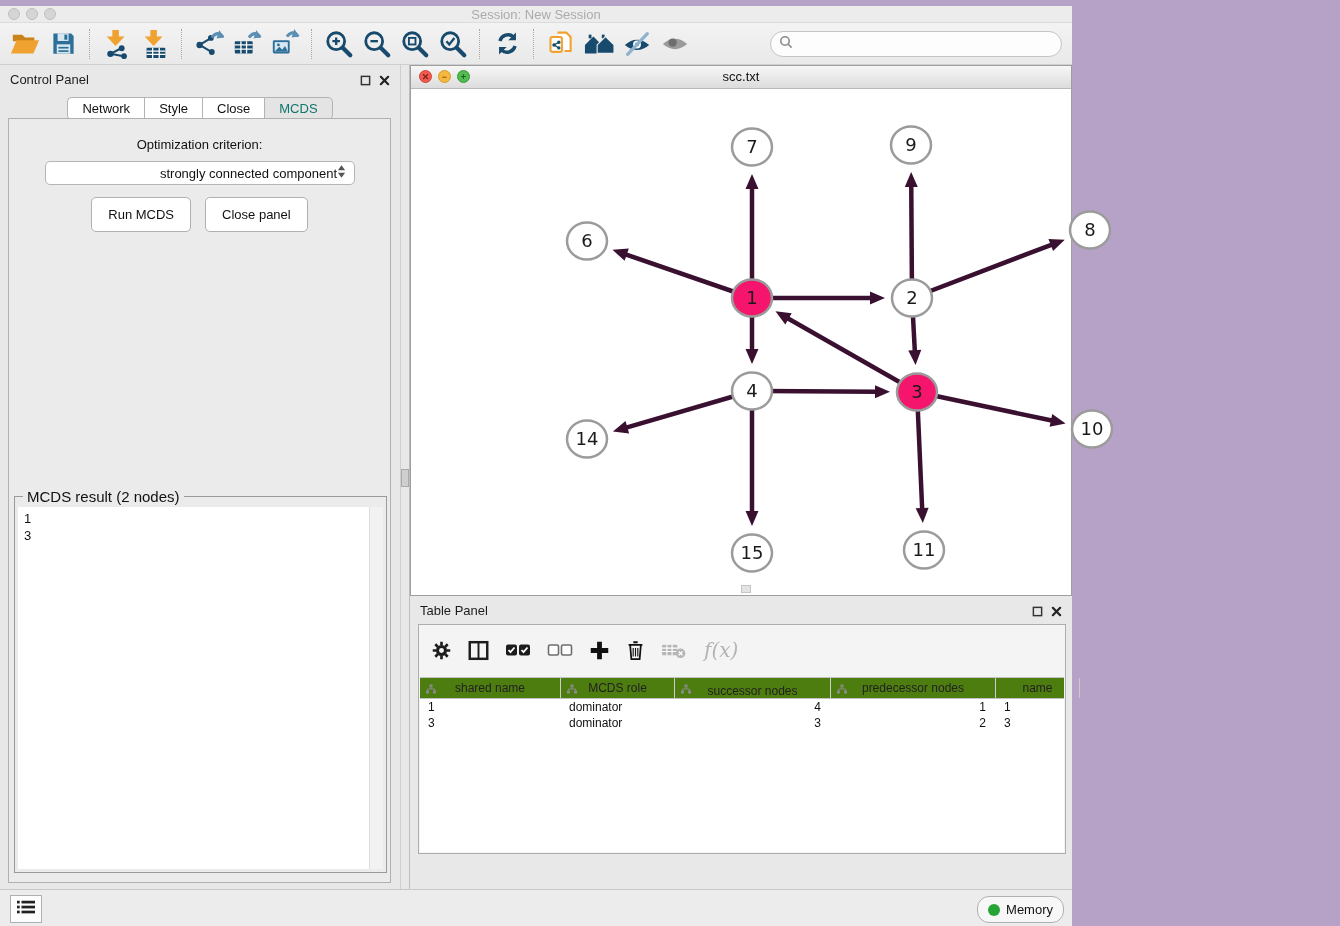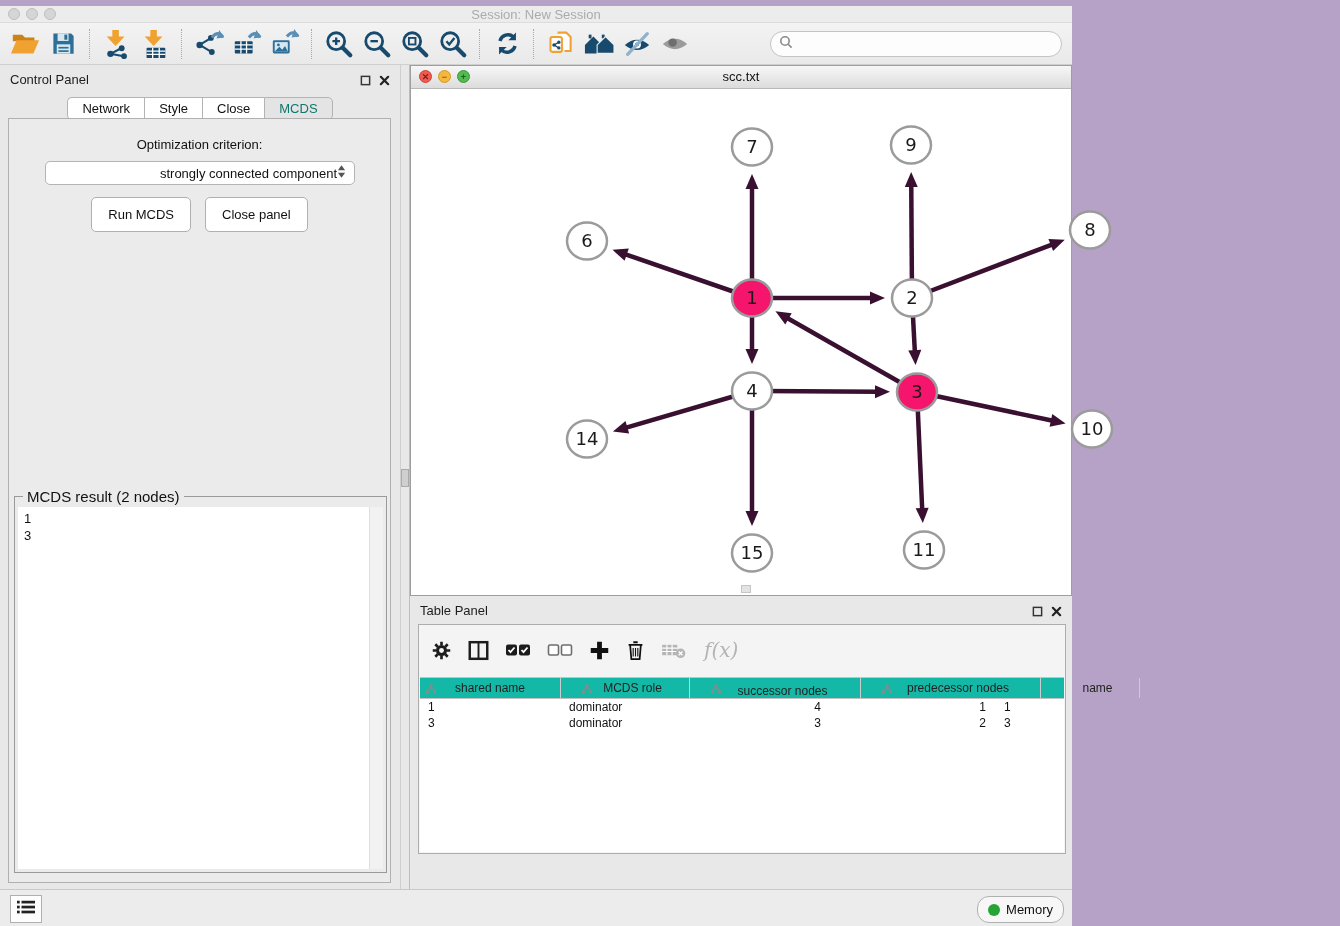--- a/index.html
+++ b/index.html
@@ -54,21 +54,21 @@
   .canvas{flex:1;position:relative;background:#fff;}
   .canvas svg{position:absolute;left:0;top:0;}
   .hgrip{position:absolute;left:50%;bottom:2px;width:8px;height:6px;background:#e3e3e3;border:1px solid #c5c5c5;}
   
   .tpanel{flex:1;background:#e8e8e8;position:relative;}
   .tpanel-inner{position:absolute;left:8px;right:6px;top:28px;height:230px;background:#f4f4f4;border:1px solid #adadad;box-sizing:border-box;}
   .ttoolbar{height:50px;display:flex;align-items:center;padding-left:12px;gap:16px;}
   .ttbtn{display:flex;align-items:center;justify-content:center;text-align:right;}
   .fx{font-family:"DejaVu Serif",serif;font-style:italic;font-size:20px;color:#b3b3b3;margin-left:2px;}
   .ttable{position:absolute;left:1px;right:1px;top:52px;bottom:1px;background:#fff;}
-  .thead{display:flex;height:20px;border-top:1px solid #c2c2c2;border-bottom:1px solid #c2c2c2;background:#14b8a6;gap:15px;}
+  .thead{display:flex;height:20px;border-top:1px solid #c2c2c2;border-bottom:1px solid #c2c2c2;background:#4d7c0f;}
   .th{position:relative;border-right:1px solid #cccccc;box-sizing:border-box;display:flex;align-items:center;justify-content:center;font-size:12px;color:#222;}
   .th .treeicon{position:absolute;left:6px;top:5px;}
   .trow{display:flex;height:16px;font-size:12px;color:#111;}
   .td{box-sizing:border-box;padding:1px 10px 0 8px;overflow:hidden;white-space:nowrap;}
   .td.r{text-align:right;}
   .c0{width:141px;flex:0 0 141px;}
   .c1{width:114px;flex:0 0 114px;}
   .c2{width:156px;flex:0 0 156px;align-items:flex-end;}
   .c3{width:165px;flex:0 0 165px;}
   .c4{width:84px;flex:0 0 84px;}

